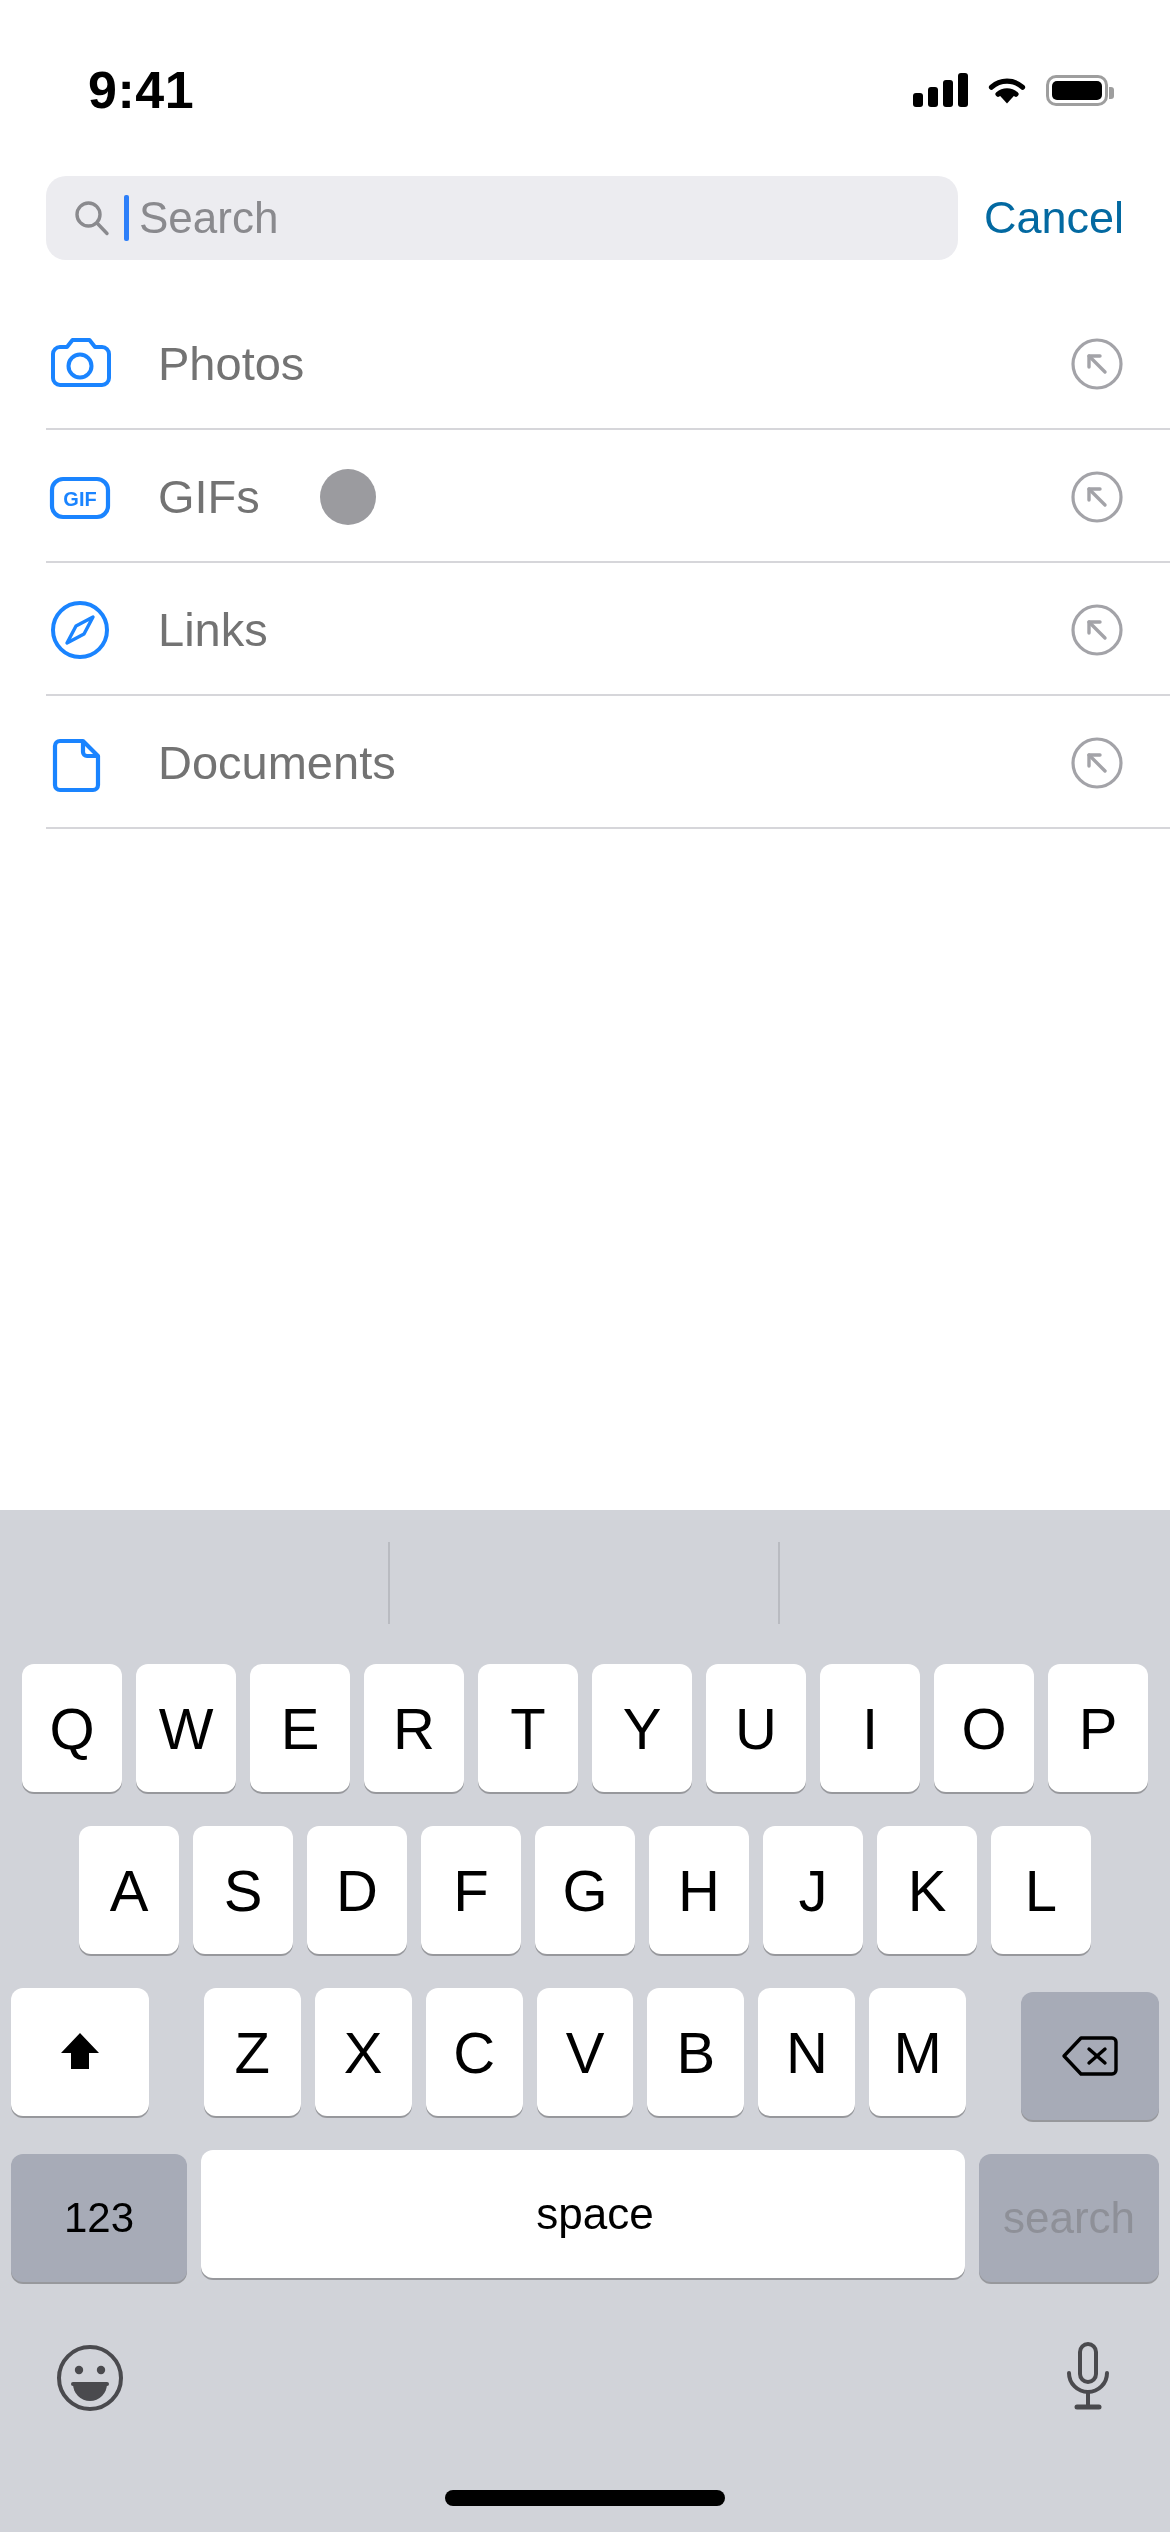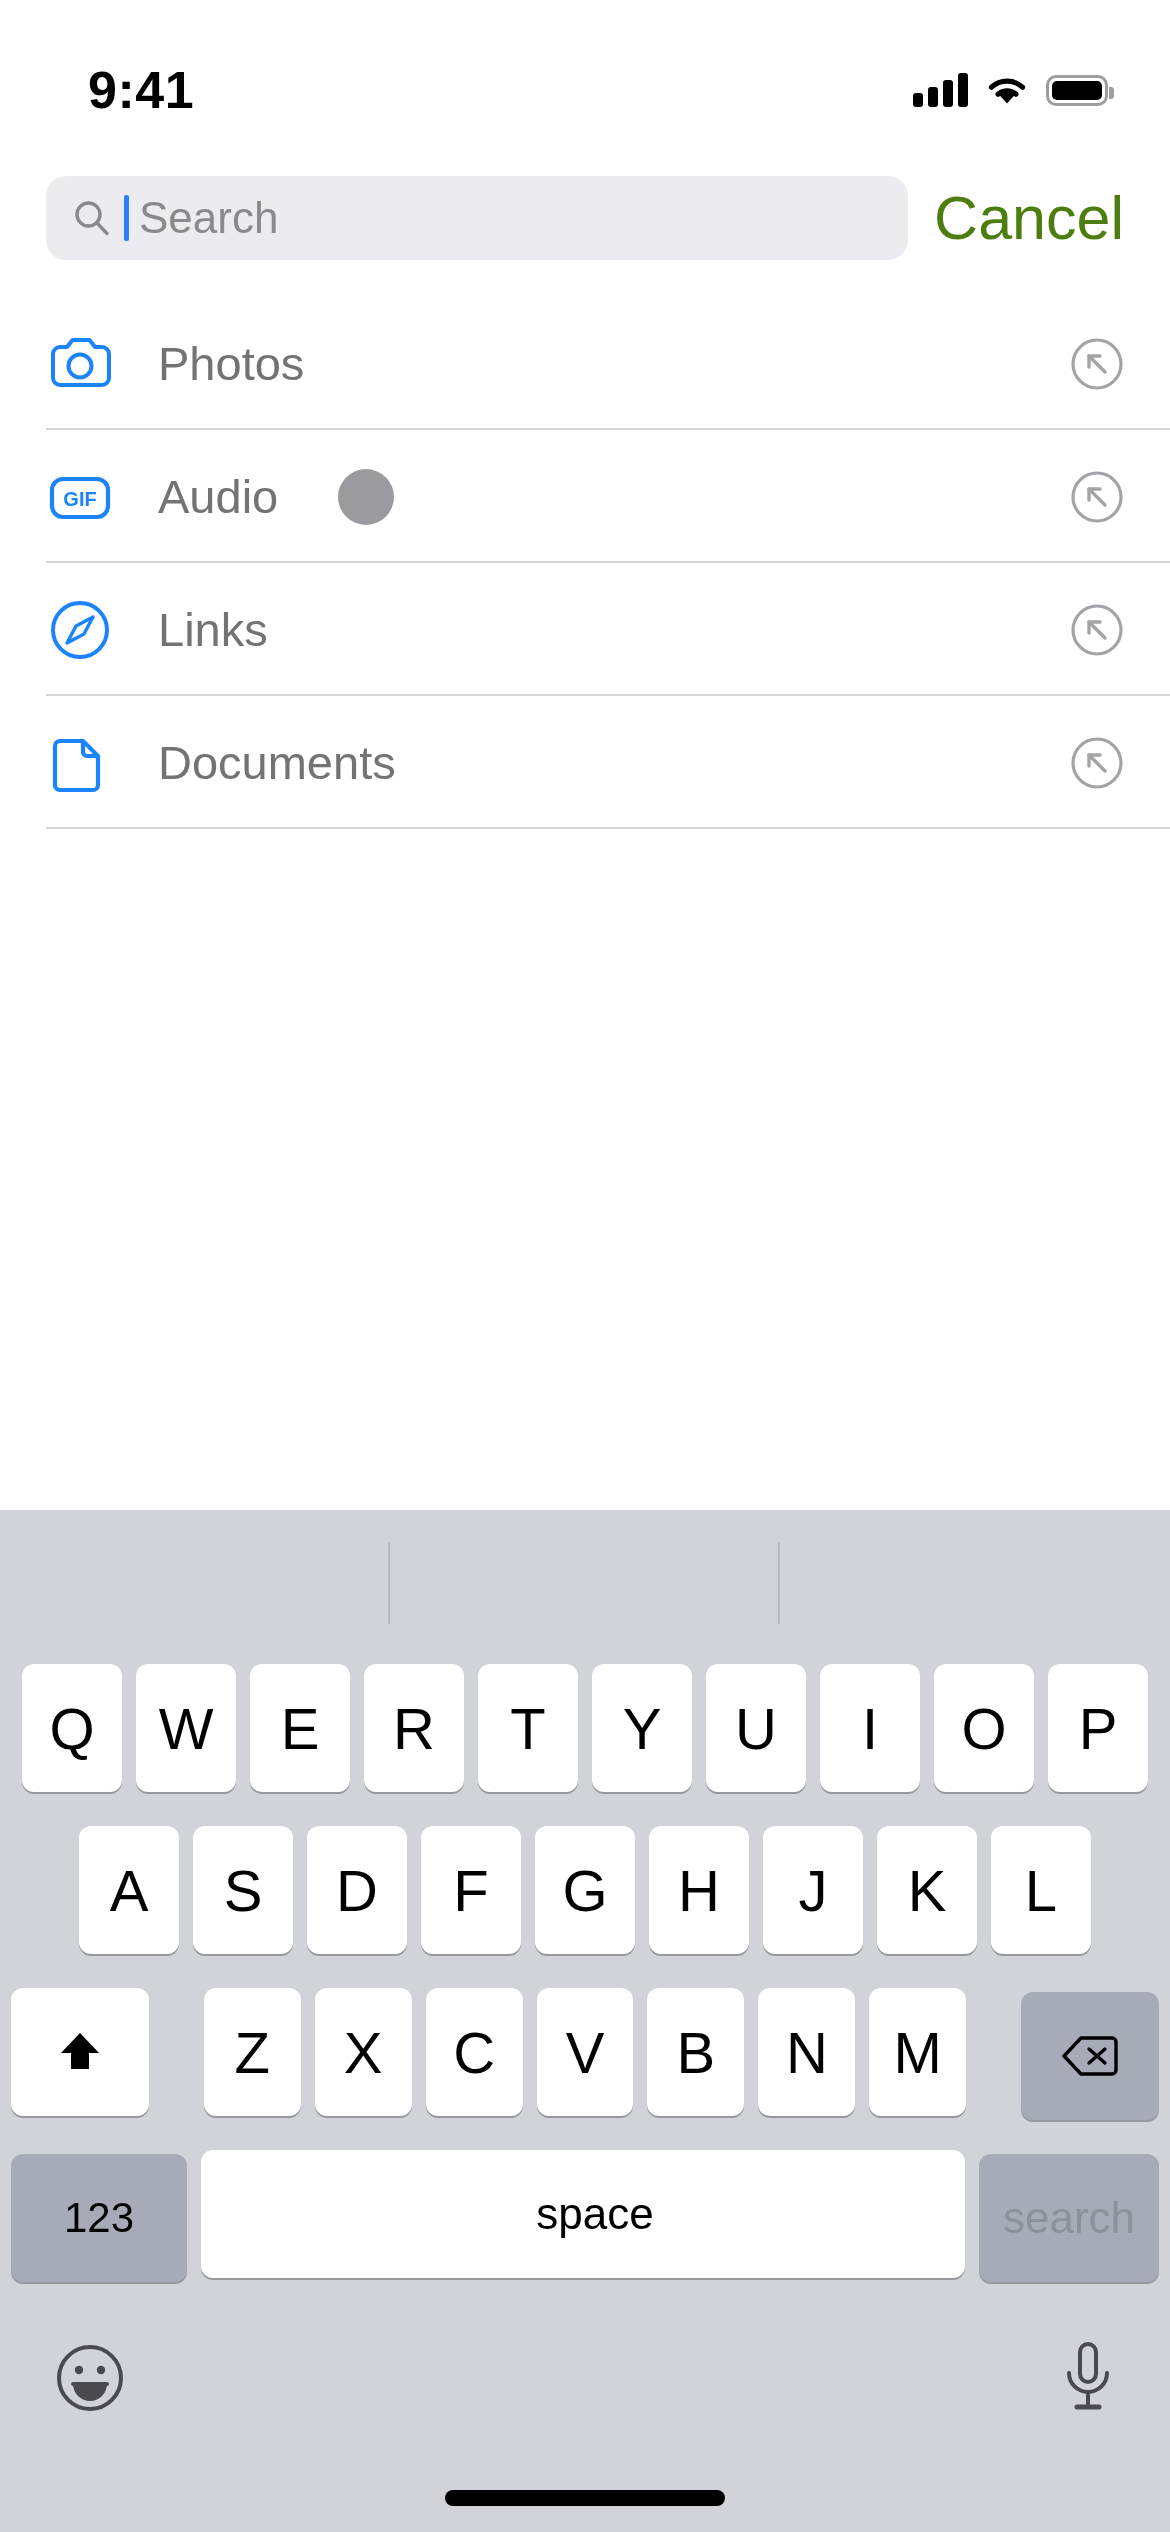--- a/index.html
+++ b/index.html
@@ -48,21 +48,21 @@
     flex: 1; height: 84px; background: #ececf0; border-radius: 20px;
     display: flex; align-items: center; padding: 0 26px; gap: 6px;
   }
   .mag { width: 40px; height: 40px; flex: none; }
   .caret {
     width: 5px; height: 46px; background: #2d7ff9; border-radius: 2px;
     margin-left: 6px; flex: none;
   }
   .ph { font-size: 44px; color: #8a8a8e; line-height: 1; margin-left: 4px; }
   .cancel {
-    font-size: 61px; color: #4d7c0f; white-space: nowrap; padding-left: 4px;
+    font-size: 45px; color: #0369a1; white-space: nowrap; padding-left: 4px;
   }
 
   
   .list { position: absolute; top: 297px; left: 0; width: 1170px; }
   .row {
     position: relative; height: 133px; display: flex; align-items: center;
     padding-left: 46px; padding-right: 46px; background: #fff;
   }
   .row .sep {
     position: absolute; left: 46px; right: 0; bottom: 0; height: 2px;
@@ -177,21 +177,21 @@
       <div class="sep"></div>
     </div>
 
     <div class="row">
       <div class="ic">
         <svg viewBox="0 0 68 68" width="68" height="68">
           <rect x="6" y="16" width="56" height="38" rx="11" stroke="#1a84ff" stroke-width="4.2" fill="none"></rect>
           <text x="34" y="42.5" font-family="Liberation Sans, sans-serif" font-size="20" font-weight="bold" fill="#1a84ff" text-anchor="middle">GIF</text>
         </svg>
       </div>
-      <div class="rowlabel">Audio</div>
+      <div class="rowlabel">GIFs</div>
       <div class="touchdot"></div>
       <div class="spacer"></div>
       <svg class="arrowbtn" viewBox="0 0 54 54">
         <circle cx="27" cy="27" r="24" stroke="#a3a3a8" stroke-width="3.2" fill="none"></circle>
         <line x1="35" y1="35" x2="19" y2="19" stroke="#a3a3a8" stroke-width="3.4" stroke-linecap="round"></line>
         <path d="M19 30 V19 H30" stroke="#a3a3a8" stroke-width="3.4" fill="none" stroke-linecap="round" stroke-linejoin="round"></path>
       </svg>
       <div class="sep"></div>
     </div>
 

